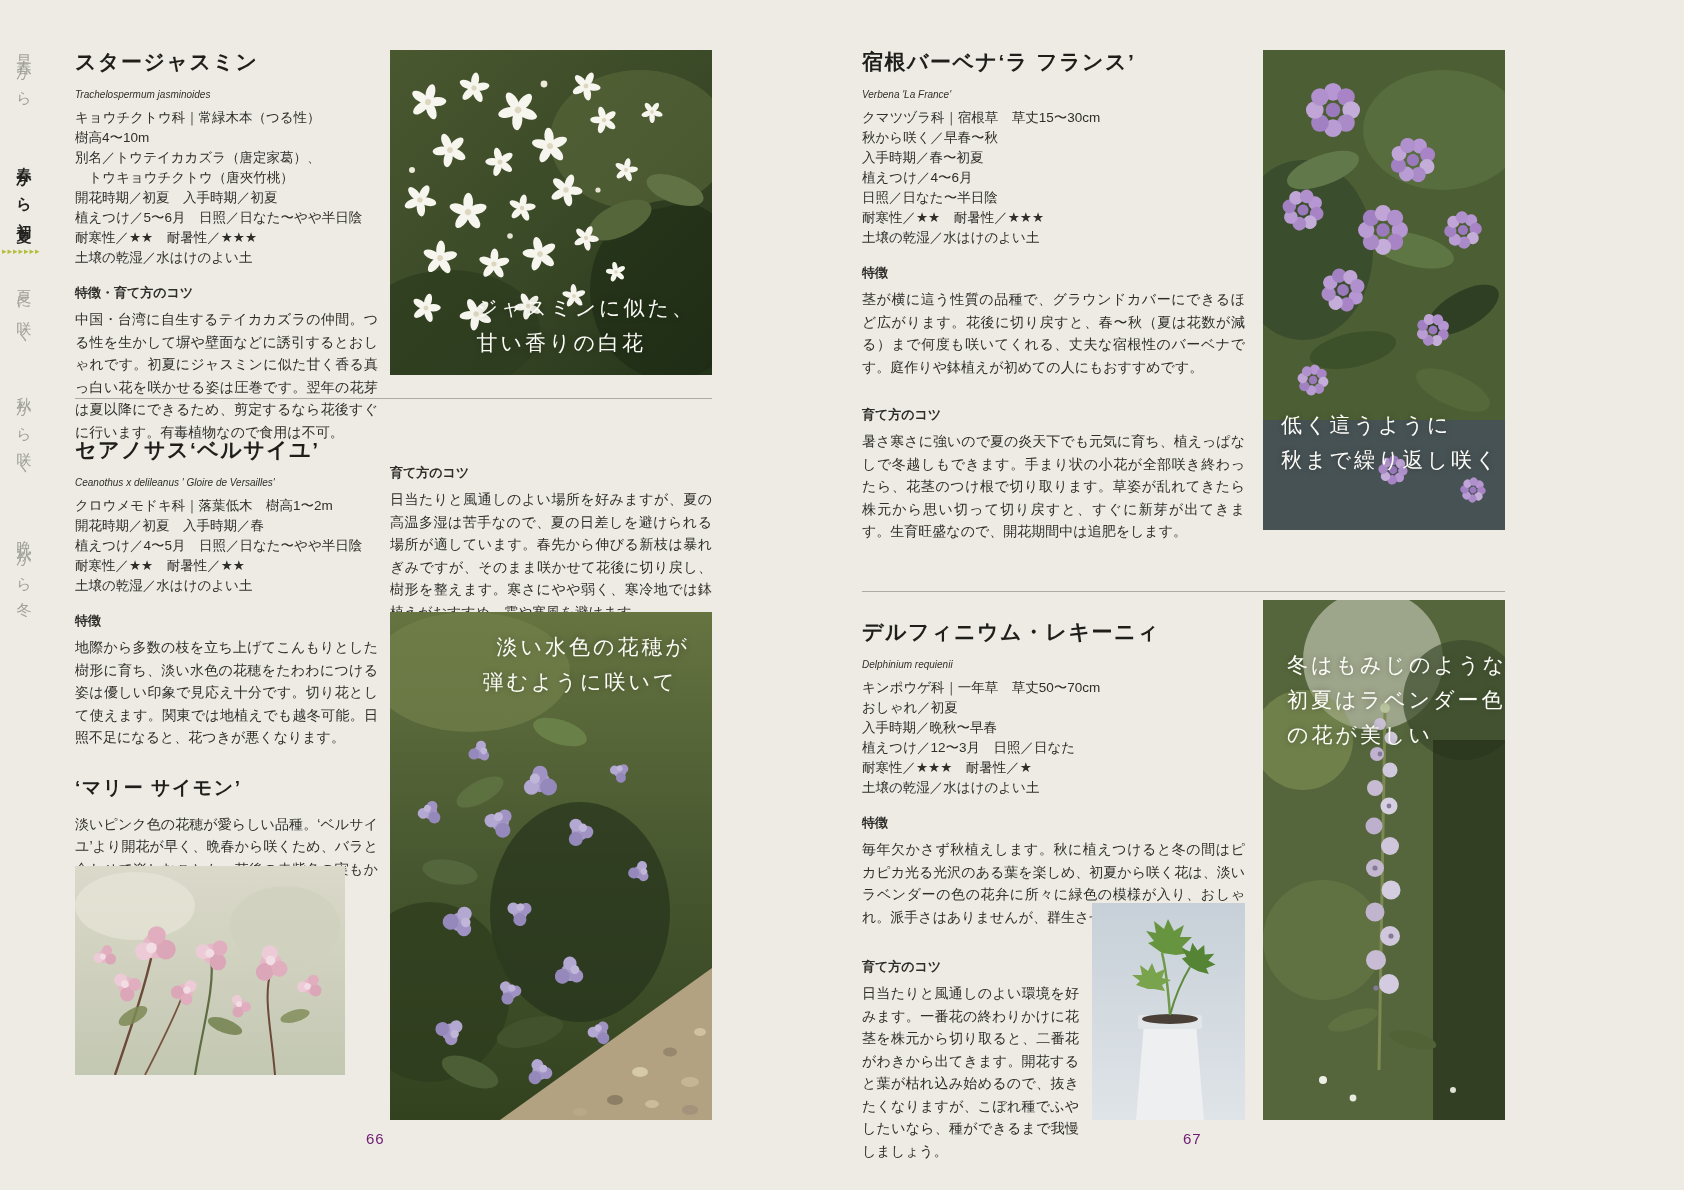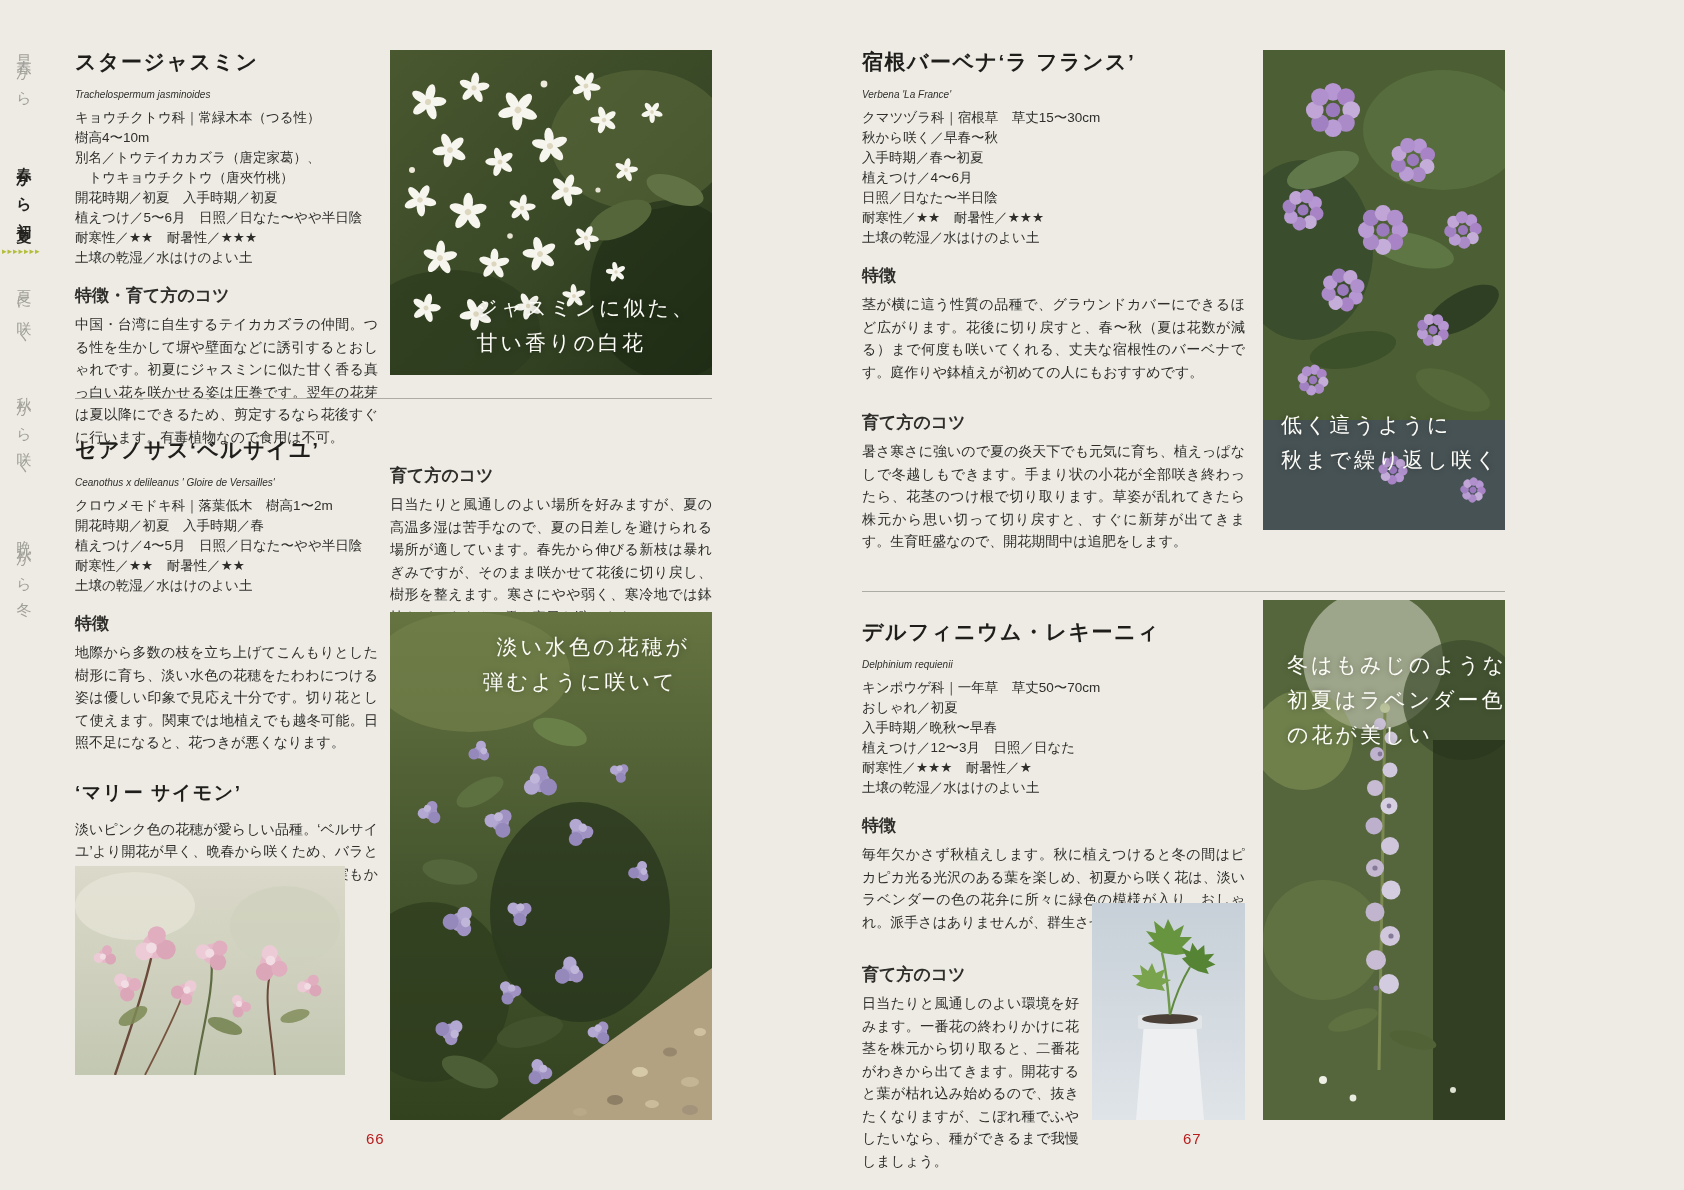--- a/index.html
+++ b/index.html
@@ -18,25 +18,25 @@
   .side-arrows{
     position:absolute;left:2px;width:52px;font-size:9px;letter-spacing:1px;
     color:#b3bd3a;white-space:nowrap;
   }
   
   .col{position:absolute;}
   .plant-title{font-size:21px;font-weight:bold;letter-spacing:1.5px;color:#1f1e1b;margin:0 0 13px 0;}
   .variety-title{font-size:19px;font-weight:bold;letter-spacing:1.5px;color:#1f1e1b;margin:26px 0 12px 0;}
   .latin{font-size:10px;font-style:italic;margin:0 0 8px 0;font-family:"Liberation Sans","DejaVu Sans",sans-serif;}
   .spec{font-size:13.5px;line-height:20px;}
-  .subhead{font-size:17px;font-weight:bold;margin:16px 0 6px 0;font-family:Liberation Serif, serif;}
+  .subhead{font-size:13px;font-weight:bold;margin:16px 0 6px 0;font-family:Liberation Serif, serif;}
   .body-text{font-size:14px;line-height:22.5px;text-align:justify;margin:0;}
   .narrow{width:217px;}
   .divider{position:absolute;height:1px;background:#adaca4;}
-  .page-num{position:absolute;font-size:15px;color:#b91c1c;letter-spacing:1px;}
+  .page-num{position:absolute;font-size:15px;color:#701a75;letter-spacing:1px;}
   
   .photo{position:absolute;overflow:hidden;}
   .photo svg{display:block;}
   .caption{
     position:absolute;color:#fdfdf8;
     font-family:"DejaVu Serif","Liberation Serif",serif;
     font-size:21px;line-height:35px;letter-spacing:3px;
     text-shadow:0 0 6px rgba(0,0,0,.35);
     white-space:nowrap;
   }

